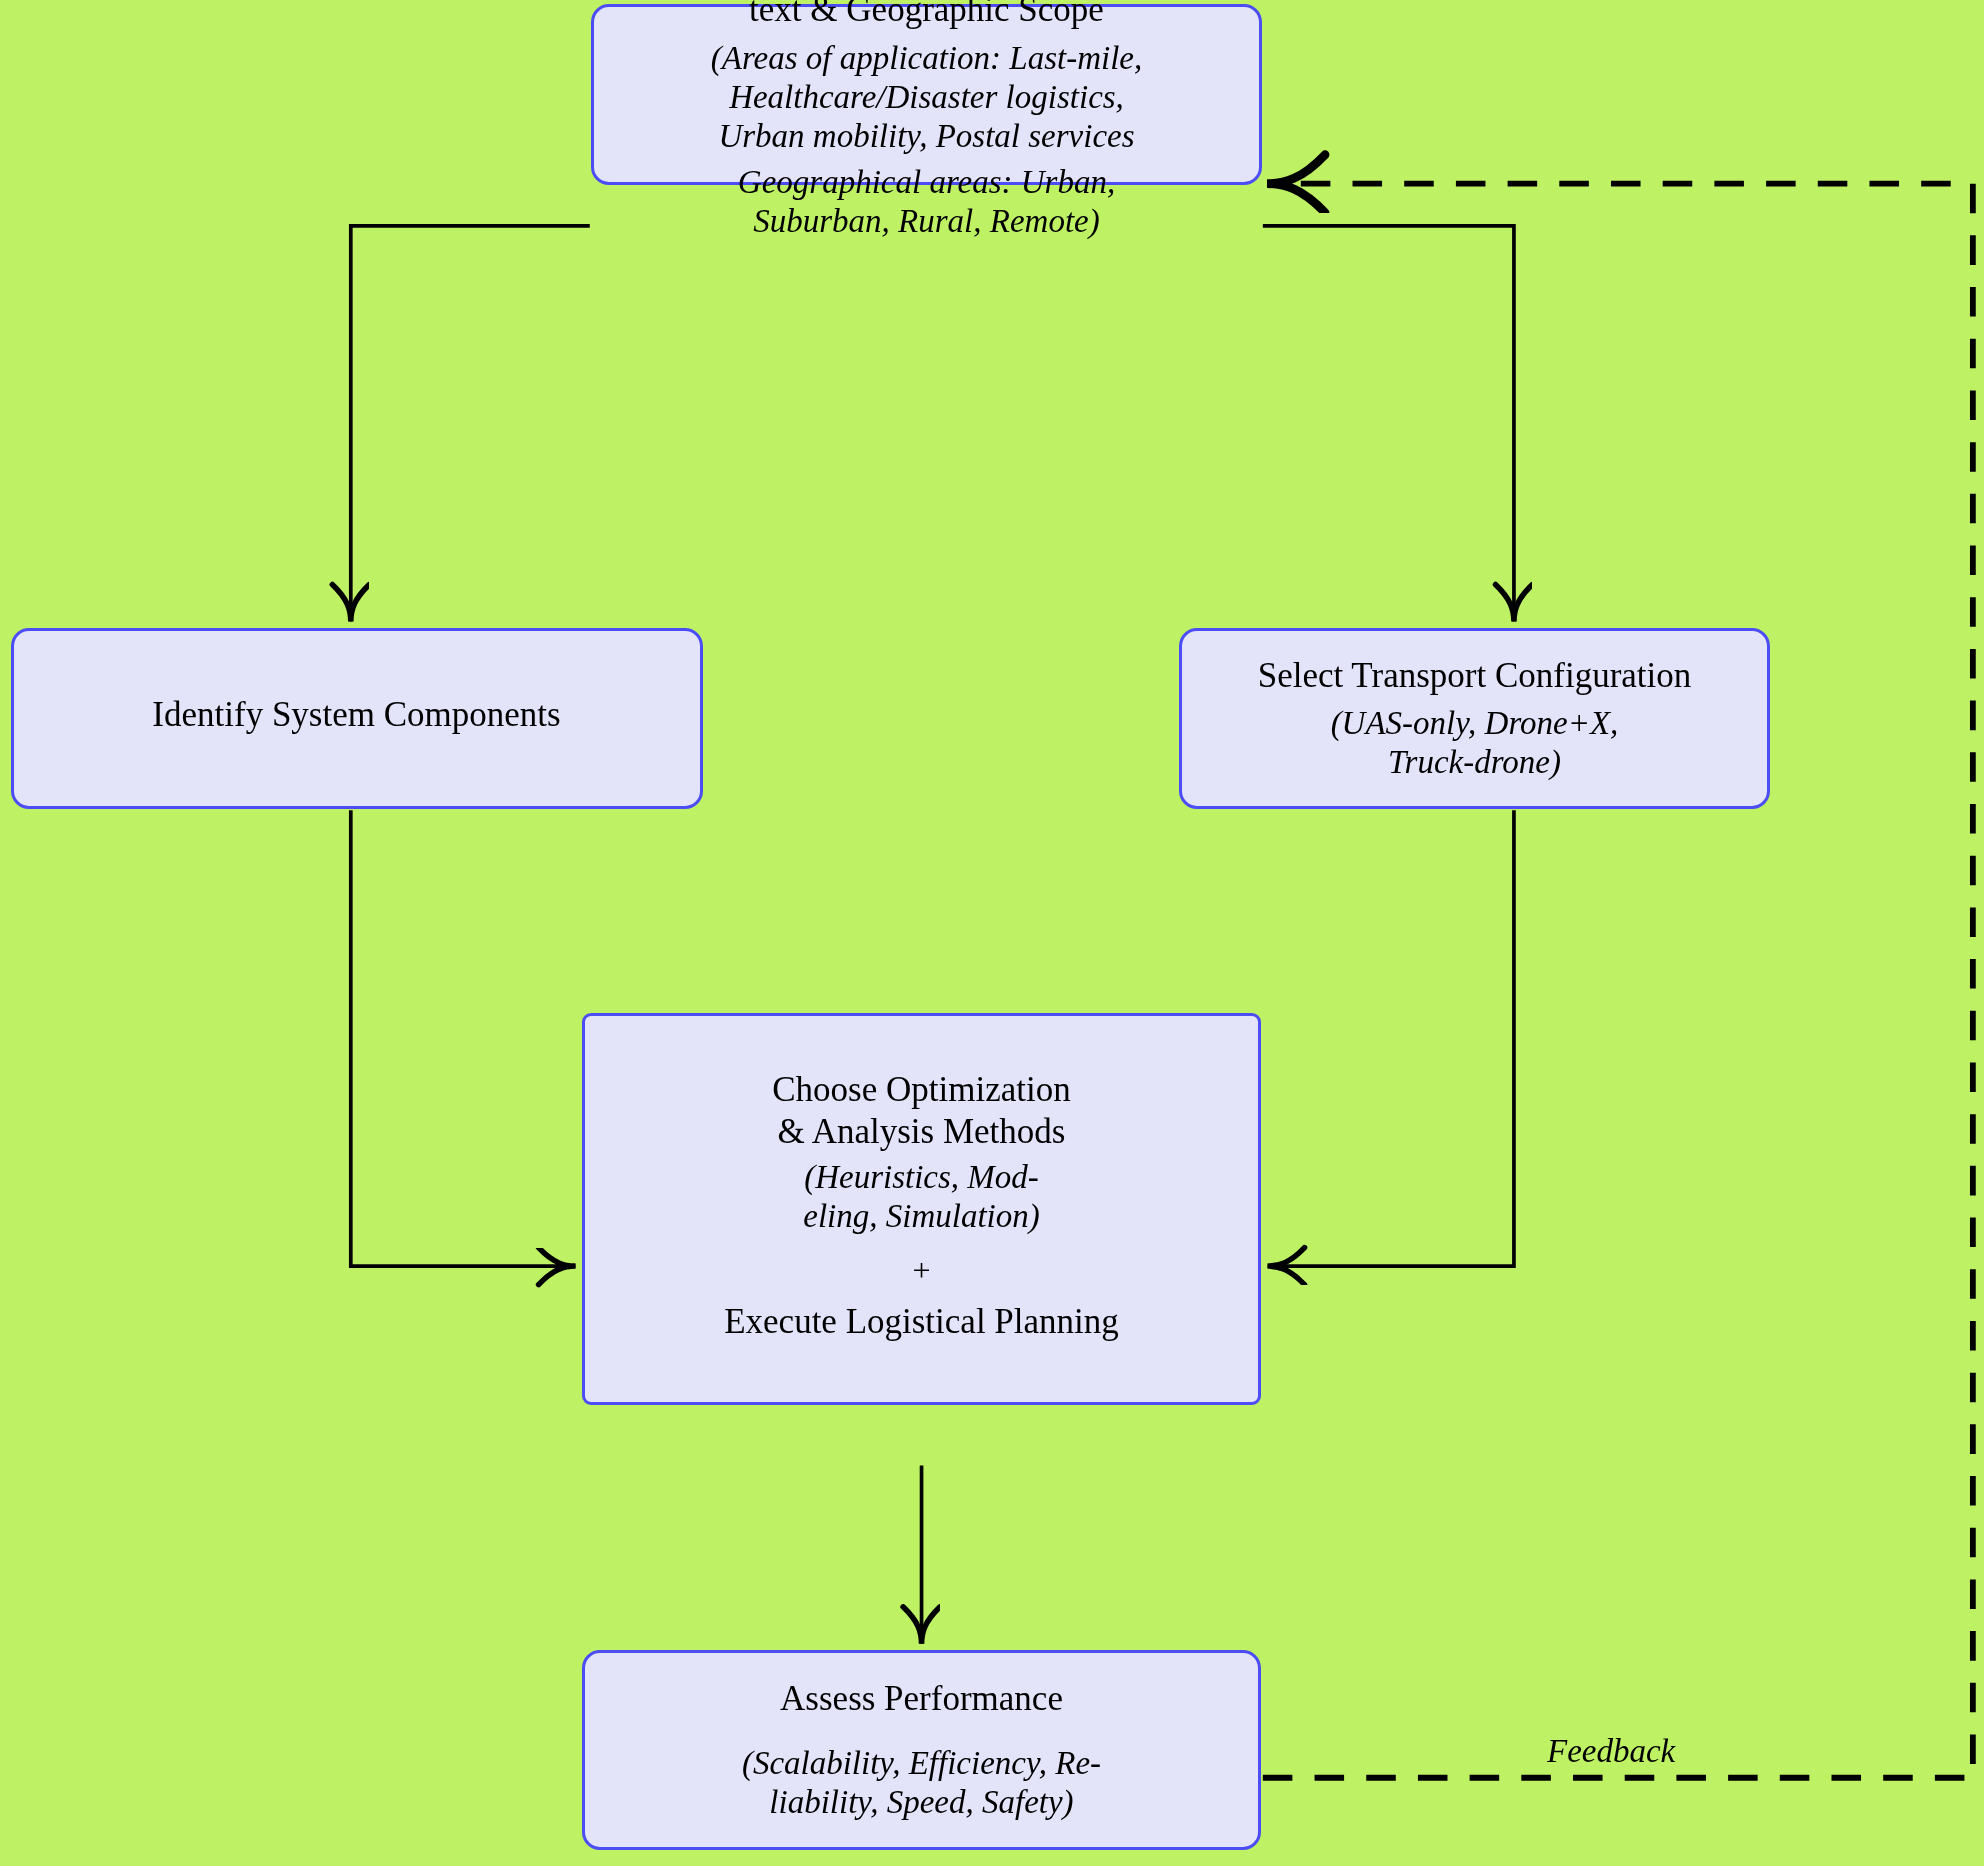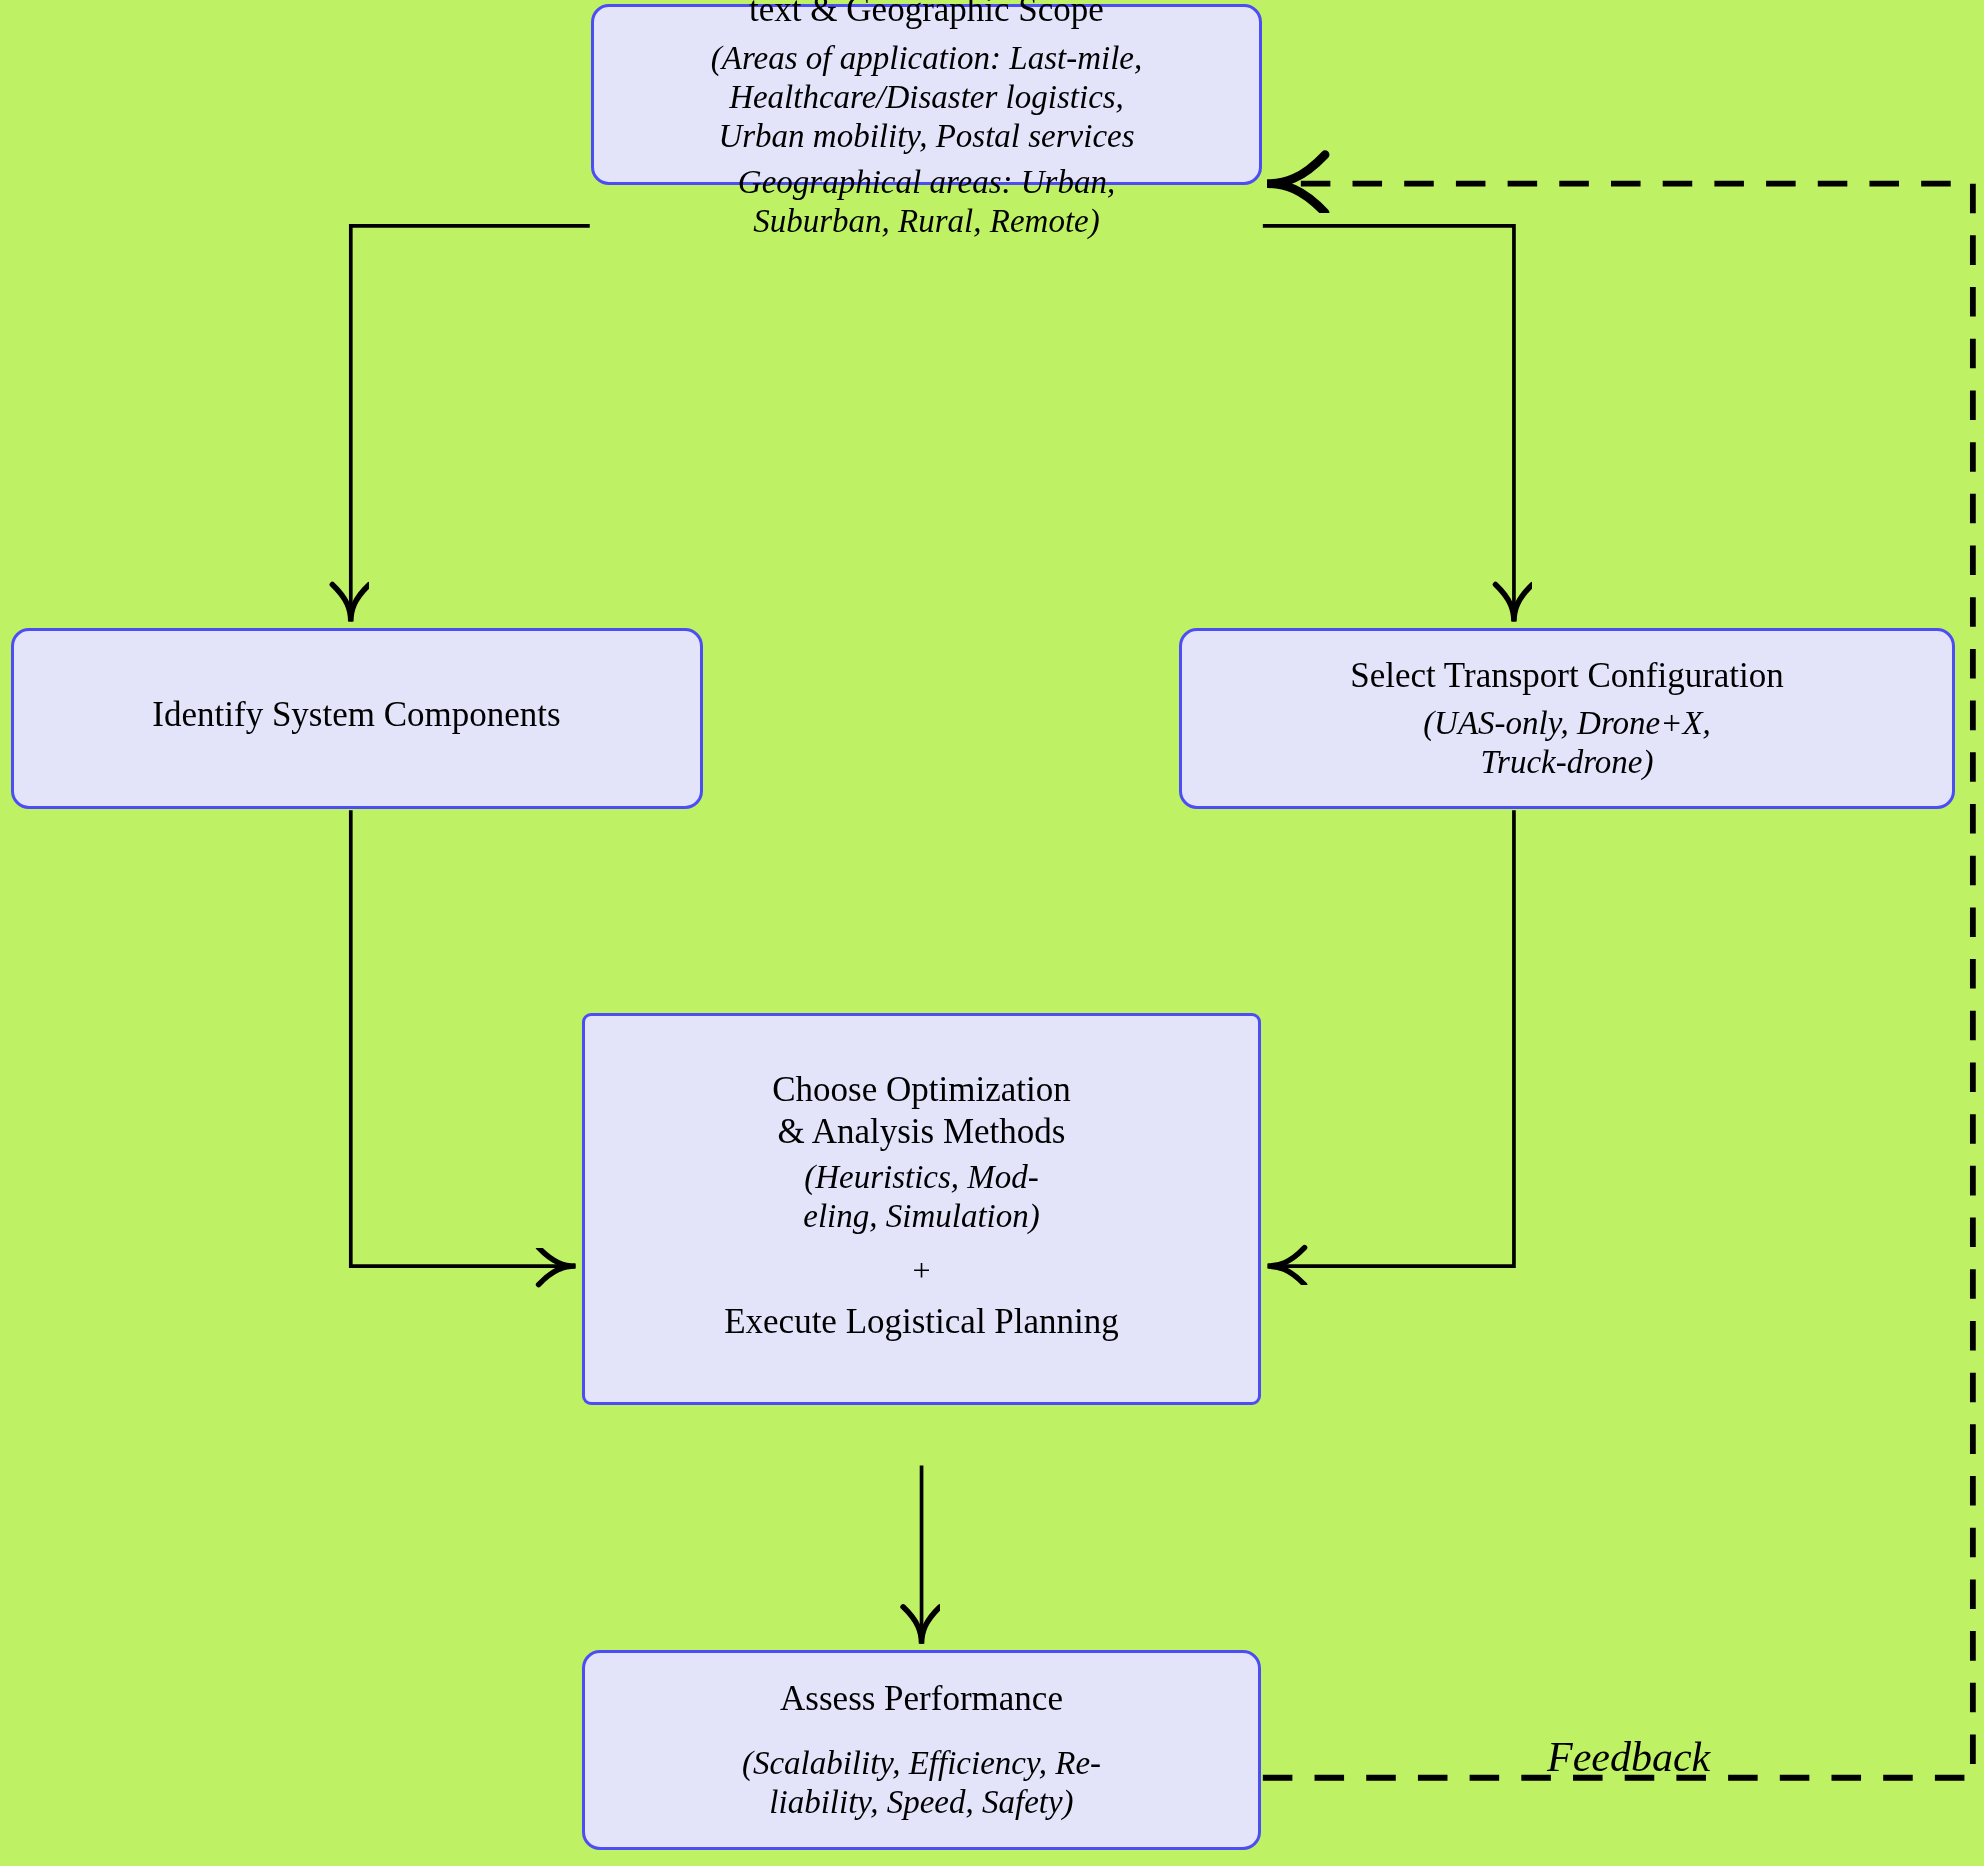--- a/index.html
+++ b/index.html
@@ -53,34 +53,34 @@
 
   
   #node-context   { left: 591px; top: 4.2px;    width: 671px; height: 181px; padding: 3.2px 9.5px; }
   #node-context .title { margin-bottom: 8.4px; }
   #node-context .sub   { margin-bottom: 7.4px; }
   #node-context .sub:last-child { margin-bottom: 0; }
 
   #node-components { left: 10.5px;  top: 628px; width: 692px; height: 181px; padding: 2.1px 12.7px; }
   #node-components .title { margin-bottom: 7.4px; }
 
-  #node-transport  { left: 1179px; top: 628px; width: 776px; height: 181px; padding: 2.1px 9.5px; }
+  #node-transport  { left: 1179px; top: 628px; width: 591px; height: 181px; padding: 2.1px 9.5px; }
   #node-transport .title { margin-bottom: 7.4px; }
 
   #node-optimize   { left: 582px; top: 1013px; width: 679px; height: 392px; padding: 5.3px 10.5px; border-radius: 9px; }
   #node-optimize .title { margin-bottom: 6.3px; }
   #node-optimize .sub   { margin-bottom: 6.3px; }
   #node-optimize .plus  { margin: 9.5px 0 11.6px 0; }
 
   #node-assess     { left: 582px; top: 1650px; width: 679px; height: 200px; padding: 3.2px 10.5px; }
   #node-assess .title { margin-bottom: 24px; }
 
   .edge-label {
     position: absolute;
-    font-size: 42px;
+    font-size: 33px;
     font-style: italic;
     color: #000000;
     white-space: nowrap;
   }
   #label-feedback { left: 1547px; top: 1733px; }
 </style>
 </head>
 <body>
 
 <div id="canvas">

